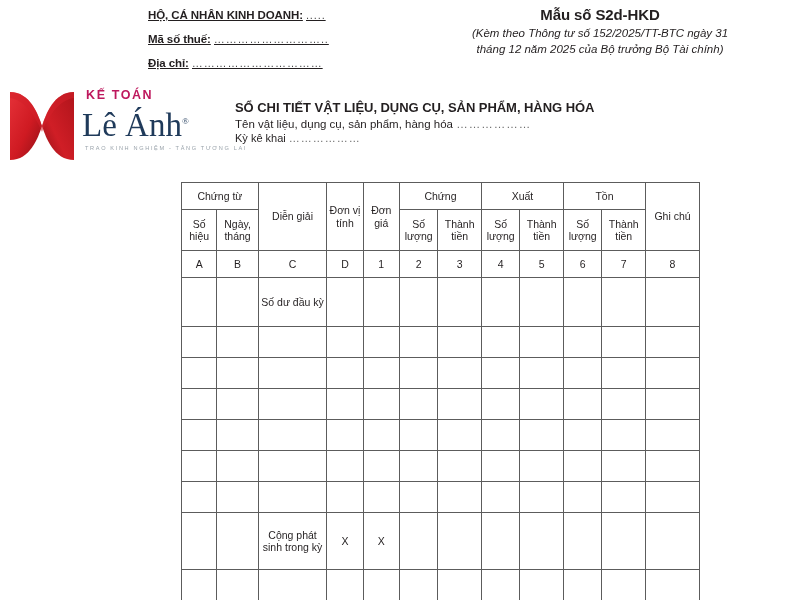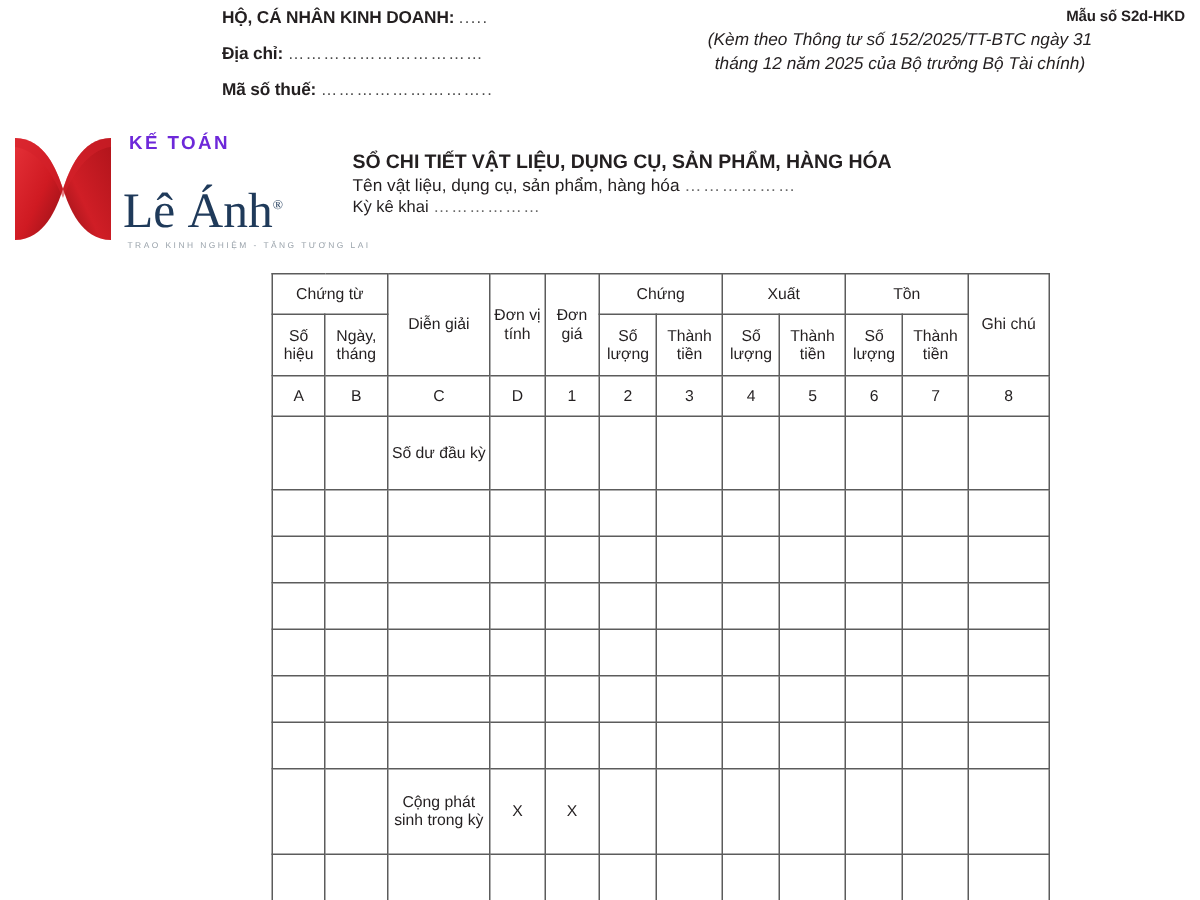--- a/index.html
+++ b/index.html
@@ -6,37 +6,37 @@
   body{
     width:800px;height:600px;overflow:hidden;background:#ffffff;
     font-family:"Liberation Sans","DejaVu Sans",sans-serif;
     color:#231f20;position:relative;
   }
 
   
   .top-header{position:absolute;left:0;top:0;width:800px;height:80px;}
 
   .hdr-left{position:absolute;left:148px;top:6px;width:230px;}
-  .hdr-line{display:flex;align-items:flex-start;margin-bottom:9px;height:15px;}
+  .hdr-line{display:flex;align-items:flex-end;margin-bottom:9px;height:15px;text-decoration:underline;}
   .hdr-label{font-size:11.5px;font-weight:bold;white-space:nowrap;letter-spacing:-0.1px;}
   .hdr-dots{flex:1;font-size:11px;color:#4a4a4a;overflow:hidden;white-space:nowrap;
             margin-left:3px;letter-spacing:0.9px;}
 
   .hdr-right{position:absolute;left:410px;top:6px;width:380px;text-align:center;}
-  .form-code{font-size:10px;font-weight:bold;letter-spacing:-0.1px;text-align:right;}
+  .form-code{font-size:15px;font-weight:bold;letter-spacing:-0.1px;}
   .form-ref{font-size:11.5px;font-style:italic;line-height:15.5px;margin-top:3px;}
 
   
   .logo-block{position:absolute;left:8px;top:86px;width:230px;height:82px;}
   .logo-mark{position:absolute;left:0px;top:2px;width:68px;height:76px;}
   .logo-text{position:absolute;left:74px;top:0px;}
-  .logo-ketoan{font-size:12.5px;font-weight:bold;color:#6d28d9;letter-spacing:1.6px;
+  .logo-ketoan{font-size:12.5px;font-weight:bold;color:#be185d;letter-spacing:1.6px;
                margin:2px 0 0 4px;}
   .logo-name{font-family:"Liberation Serif","DejaVu Serif",serif;font-size:33px;
-             color:#1f3a5a;line-height:34px;margin-top:17px;position:relative;display:inline-block;}
+             color:#1f3a5a;line-height:34px;margin-top:2px;position:relative;display:inline-block;}
   .logo-reg{font-size:9px;vertical-align:super;color:#1f3a5a;}
   .logo-tagline{font-size:5.6px;color:#9aa3ab;letter-spacing:1.65px;margin:3px 0 0 3px;
                 white-space:nowrap;}
 
   
   .title-block{position:absolute;left:235px;top:100px;width:430px;}
   .doc-title{font-size:13px;font-weight:bold;letter-spacing:-0.05px;}
   .doc-sub{font-size:11.5px;margin-top:3px;}
   .doc-sub2{font-size:11px;margin-top:2px;}
   .dots-s{color:#6a6a6a;letter-spacing:1px;}
@@ -61,26 +61,26 @@
 <body>
 
 <div class="top-header">
 
   <div class="hdr-left">
     <div class="hdr-line">
       <span class="hdr-label">HỘ, CÁ NHÂN KINH DOANH:</span>
       <span class="hdr-dots">.....</span>
     </div>
     <div class="hdr-line">
+      <span class="hdr-label">Mã số thuế:</span>
+      <span class="hdr-dots">………………………..</span>
+    </div>
+    <div class="hdr-line">
       <span class="hdr-label">Địa chỉ:</span>
       <span class="hdr-dots">……………………………</span>
-    </div>
-    <div class="hdr-line">
-      <span class="hdr-label">Mã số thuế:</span>
-      <span class="hdr-dots">………………………..</span>
     </div>
   </div>
 
   <div class="hdr-right">
     <div class="form-code">Mẫu số S2d-HKD</div>
     <div class="form-ref">
       <span>(Kèm theo Thông tư số 152/2025/TT-BTC ngày 31</span><br>
       <span>tháng 12 năm 2025 của Bộ trưởng Bộ Tài chính)</span>
     </div>
   </div>

